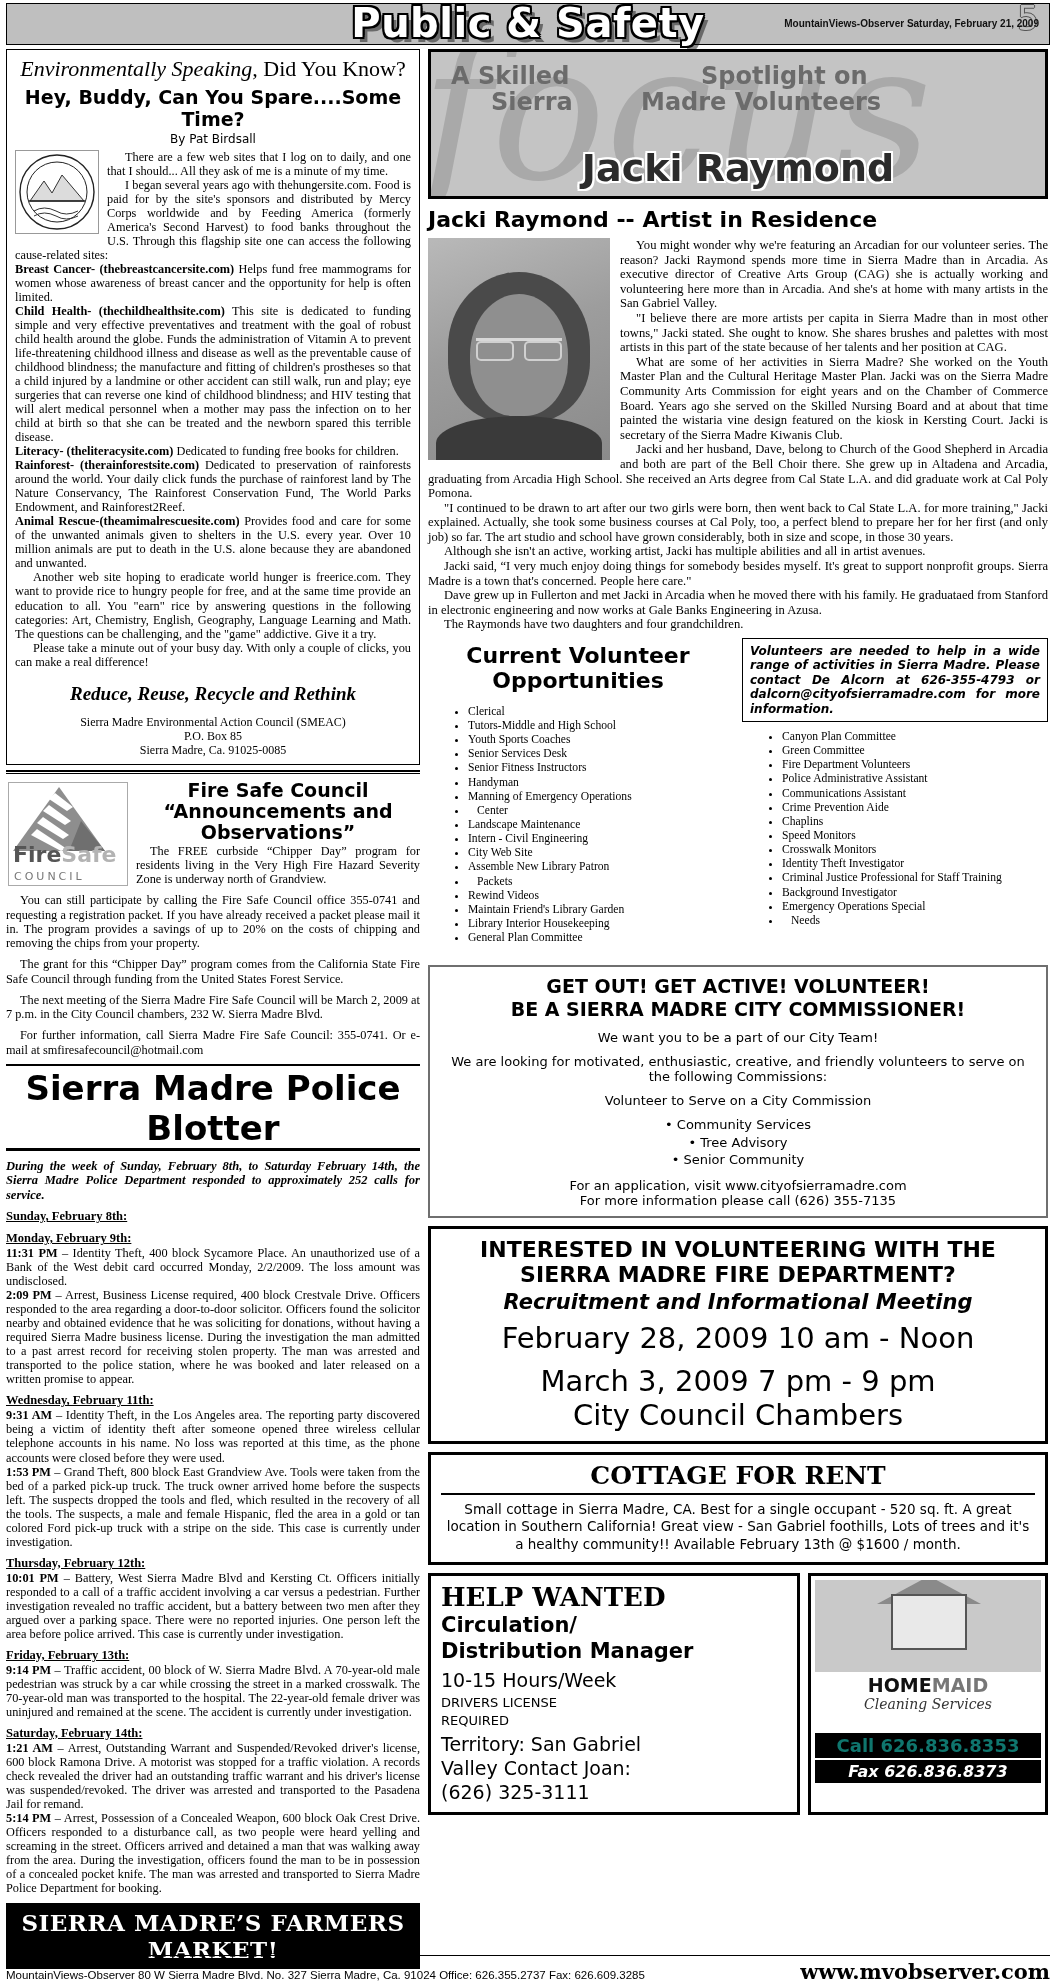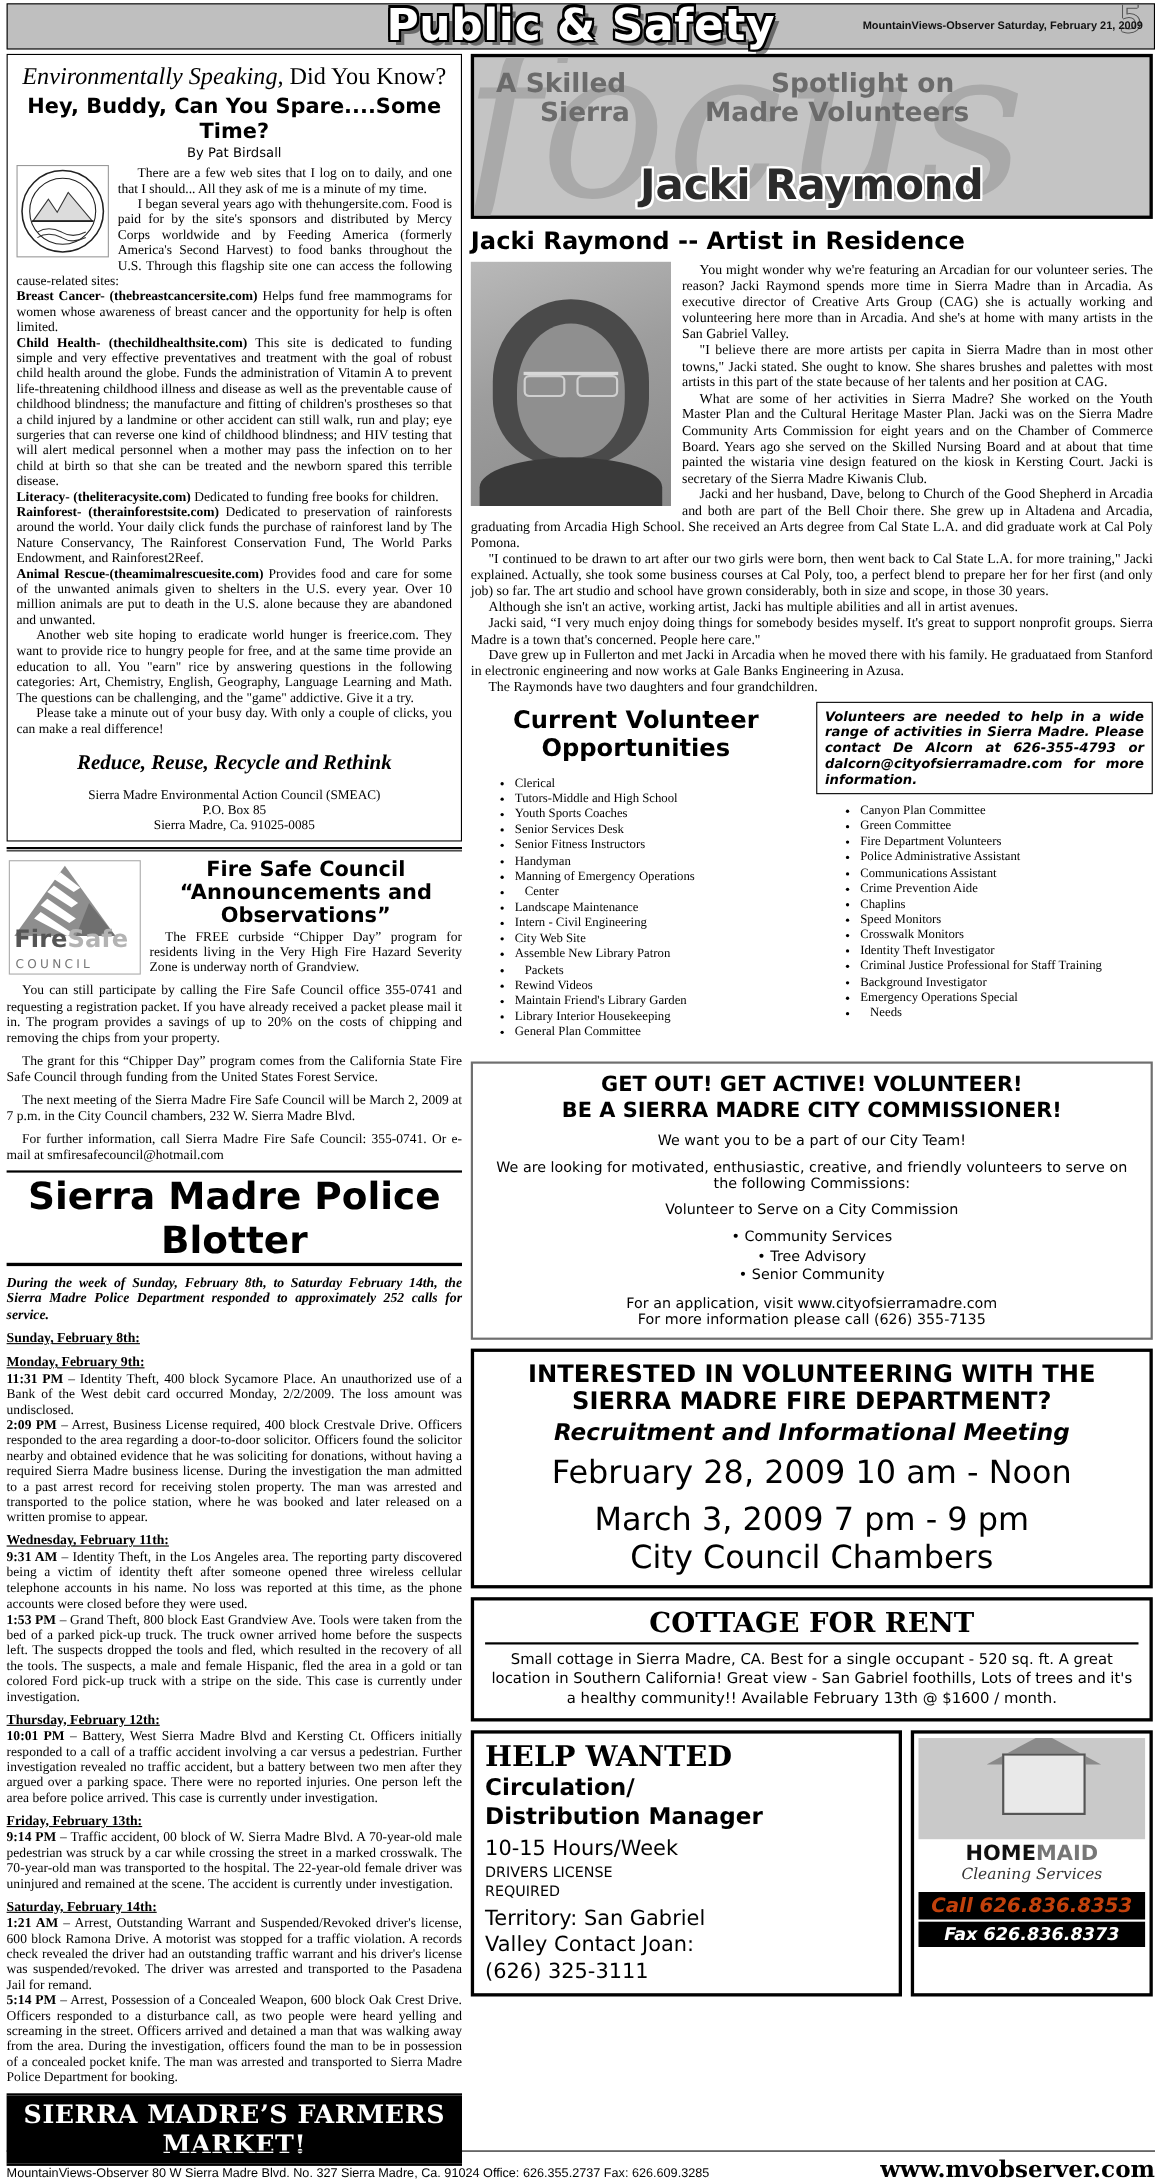--- a/index.html
+++ b/index.html
@@ -215,35 +215,35 @@
   .ad3 .t { font-family:"DejaVu Serif", serif; font-weight:bold; font-size:25px; }
   .ad3 .hr { border-bottom:2px solid #000; margin:3px 0 6px; }
   .ad3 .b { font-family:"DejaVu Sans", sans-serif; font-size:13.5px; line-height:1.3; }
 
   .hw-wrap { display:flex; gap:8px; margin-top:8px; }
   .hw { border:3px solid #000; padding:6px 10px 8px; flex:1; }
   .hw .t { font-family:"DejaVu Serif", serif; font-weight:bold; font-size:26px; }
   .hw .s { font-family:"DejaVu Sans", sans-serif; font-weight:bold; font-size:21px; line-height:1.14; margin-top:2px;}
   .hw .b { font-family:"DejaVu Sans", sans-serif; font-size:19px; line-height:1.25; margin-top:5px;}
   .hw .sm { font-family:"DejaVu Sans", sans-serif; font-size:13px; line-height:1.2; margin-top:2px;}
-  .hm { border:3px solid #000; width:220px; padding:4px; }
+  .hm { border:3px solid #000; width:240px; padding:4px; }
   .hm .pic { height:92px; background:#c9c9c9; position:relative; overflow:hidden; }
   .hm .house {
     position:absolute; left:76px; top:14px; width:76px; height:56px; background:#e9e9e9; border:2px solid #555;
   }
   .hm .roof {
     position:absolute; left:62px; top:-4px; width:0;height:0;
     border-left:52px solid transparent; border-right:52px solid transparent;
     border-bottom:28px solid #8a8a8a;
   }
   .hm .brand { text-align:center; font-family:"DejaVu Sans", sans-serif; font-weight:bold; font-size:19px; margin-top:2px;}
   .hm .brand span { color:#777; }
   .hm .tagline2 { text-align:center; font-family:"DejaVu Serif", serif; font-style:italic; font-size:14px; color:#333;}
-  .hm .phone { background:#000; color:#c2410c; text-align:center; font-family:"DejaVu Sans", sans-serif;
-                font-weight:bold; font-style:italic; font-size:18px; margin-top:8px; padding:2px 0;}
+  .hm .phone { background:#000; color:#0f766e; text-align:center; font-family:"DejaVu Sans", sans-serif;
+                font-weight:bold; font-size:18px; margin-top:21px; padding:2px 0;}
   .hm .fax { background:#000; color:#fff; text-align:center; font-family:"DejaVu Sans", sans-serif;
                 font-weight:bold; font-style:italic; font-size:16px; margin-top:2px; padding:2px 0;}
 
   
   .footer {
     position:absolute; left:6px; right:6px; bottom:3px;
     border-top:1px solid #000; padding-top:3px;
     display:flex; align-items:baseline; justify-content:space-between;
     font-size:11.5px; font-family:"Liberation Sans", sans-serif;text-align:right;
   }

